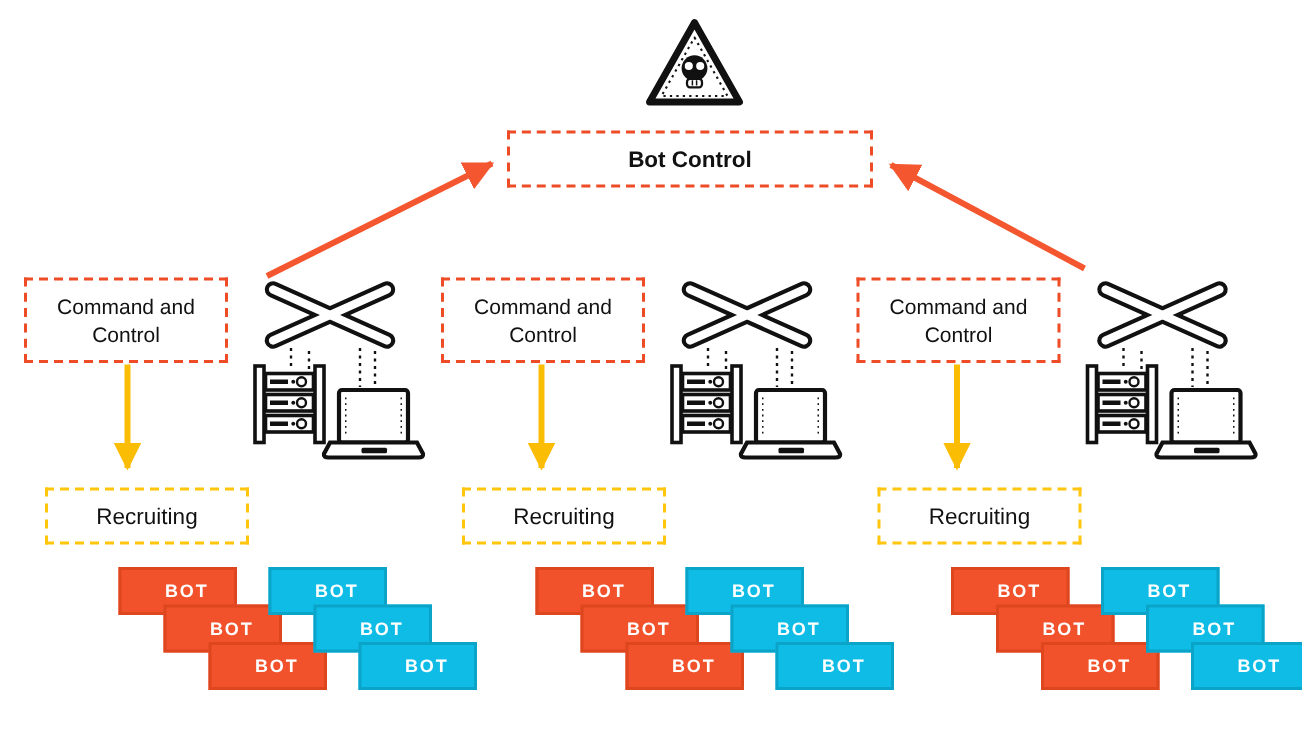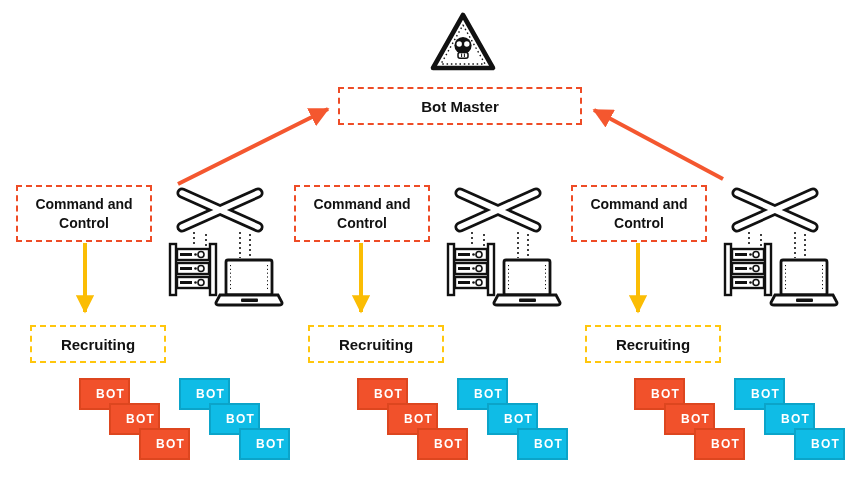--- a/index.html
+++ b/index.html
@@ -1,34 +1,34 @@
 <!DOCTYPE html>
 <html><head>
 <meta charset="utf-8">
 <style>
   html,body{margin:0;padding:0;background:#fff;}
   .canvas{
     position:relative;width:868px;height:488px;background:#fff;overflow:hidden;
     font-family:"Liberation Sans",sans-serif;color:#111;
   }
   
-  .dbox{position:absolute;box-sizing:border-box;display:flex;align-items:center;justify-content:center;text-align:center;background:#fff;font-weight:bold;}
+  .dbox{position:absolute;box-sizing:border-box;display:flex;align-items:center;justify-content:center;text-align:center;background:#fff;}
   .red{border:2.5px dashed #EE4C26;}
   .yellow{border:2.5px dashed #FFC60D;}
   .botmaster{left:338px;top:87px;width:244px;height:38px;font-weight:bold;font-size:15px;}
   .cnc{top:5px;left:6px;width:136px;height:57px;font-size:14px;line-height:1.32;}
   .cnc span{display:block;width:108px;margin:0 auto;}
   .recruiting{top:145px;left:20px;width:136px;height:38px;font-size:15px;}
   
   .group{position:absolute;top:180px;width:300px;height:305px;}
   .g1{left:10px;} .g2{left:288px;} .g3{left:565px;}
   .net{position:absolute;left:158px;top:3px;width:120px;height:128px;}
   
   .bot{
-    position:absolute;width:51px;height:32px;box-sizing:border-box;
+    position:absolute;width:79px;height:32px;box-sizing:border-box;
     display:flex;align-items:center;justify-content:center;
     color:#fff;font-weight:bold;font-size:12px;letter-spacing:1.2px;padding-left:12px;
   }
   .ob{background:#F1512B;border:2px solid #DD461F;}
   .cb{background:#0FBCE6;border:2px solid #0BA4C9;}
   .o1{left:69px;top:198px;} .o2{left:99px;top:223px;} .o3{left:129px;top:248px;}
   .c1{left:169px;top:198px;} .c2{left:199px;top:223px;} .c3{left:229px;top:248px;}
   
   .xb{stroke:#111;stroke-width:11;stroke-linecap:round;}
   .xw{stroke:#fff;stroke-width:5.5;stroke-linecap:round;}
@@ -91,21 +91,21 @@
       <circle cx="35" cy="35.5" r="8.6" fill="#111"></circle>
       <circle cx="31.2" cy="34" r="2.7" fill="#fff"></circle>
       <circle cx="38.8" cy="34" r="2.7" fill="#fff"></circle>
       <rect x="30" y="42.6" width="10" height="5.6" rx="2" fill="#fff" stroke="#111" stroke-width="1.5"></rect>
       <line x1="33.6" y1="43.5" x2="33.6" y2="47" stroke="#111" stroke-width="1"></line>
       <line x1="36.4" y1="43.5" x2="36.4" y2="47" stroke="#111" stroke-width="1"></line>
     </g>
   </svg>
 
   <div class="dbox red botmaster">
-    <span>Bot Master</span>
+    <span>Bot Control</span>
   </div>
 
   <div class="group g1">
     <div class="dbox red cnc">
       <span>Command and Control</span>
     </div>
     <svg class="net" viewBox="0 0 120 128">
       <use href="#ic-links"></use>
       <use href="#ic-switch"></use>
       <use href="#ic-rack"></use>

